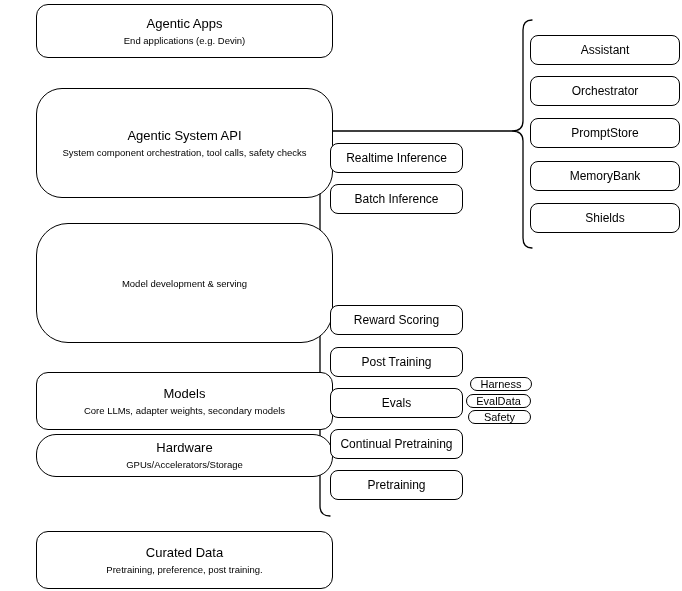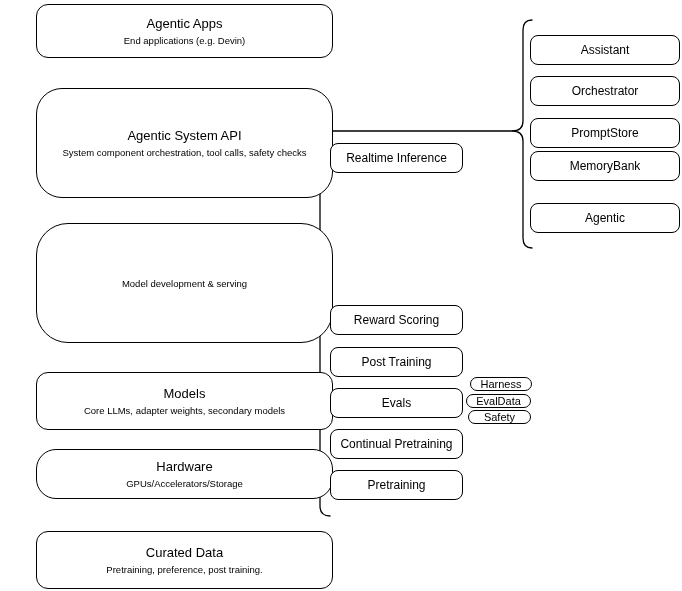--- a/index.html
+++ b/index.html
@@ -36,31 +36,34 @@
     <div class="t">Agentic System API</div>
     <div class="s">System component orchestration, tool calls, safety checks</div>
   </div>
   <div class="node lbox" style="top:223px;height:120px;border-radius:32px">
     <div class="s">Model development &amp; serving</div>
   </div>
   <div class="node lbox" style="top:372px;height:58px;border-radius:12px">
     <div class="t">Models</div>
     <div class="s">Core LLMs, adapter weights, secondary models</div>
   </div>
-  <div class="node lbox" style="top:449px;height:50px;border-radius:20px">
+  <div class="node lbox" style="top:434px;height:43px;border-radius:20px">
     <div class="t">Hardware</div>
     <div class="s">GPUs/Accelerators/Storage</div>
   </div>
   <div class="node lbox" style="top:531px;height:58px;border-radius:12px">
     <div class="t">Curated Data</div>
     <div class="s">Pretraining, preference, post training.</div>
   </div>
 
   <div class="node mbox" style="top:143px">
     <span>Realtime Inference</span>
+  </div>
+  <div class="node mbox" style="top:184px">
+    <span>Batch Inference</span>
   </div>
   <div class="node mbox" style="top:305px">
     <span>Reward Scoring</span>
   </div>
   <div class="node mbox" style="top:347px">
     <span>Post Training</span>
   </div>
   <div class="node mbox" style="top:388px">
     <span>Evals</span>
   </div>
@@ -83,20 +86,20 @@
 
   <div class="node rbox" style="top:35px">
     <span>Assistant</span>
   </div>
   <div class="node rbox" style="top:76px">
     <span>Orchestrator</span>
   </div>
   <div class="node rbox" style="top:118px">
     <span>PromptStore</span>
   </div>
-  <div class="node rbox" style="top:151px">
+  <div class="node rbox" style="top:161px">
     <span>MemoryBank</span>
   </div>
   <div class="node rbox" style="top:203px">
-    <span>Agentic</span>
+    <span>Shields</span>
   </div>
 
 </div>
 
 </body></html>

